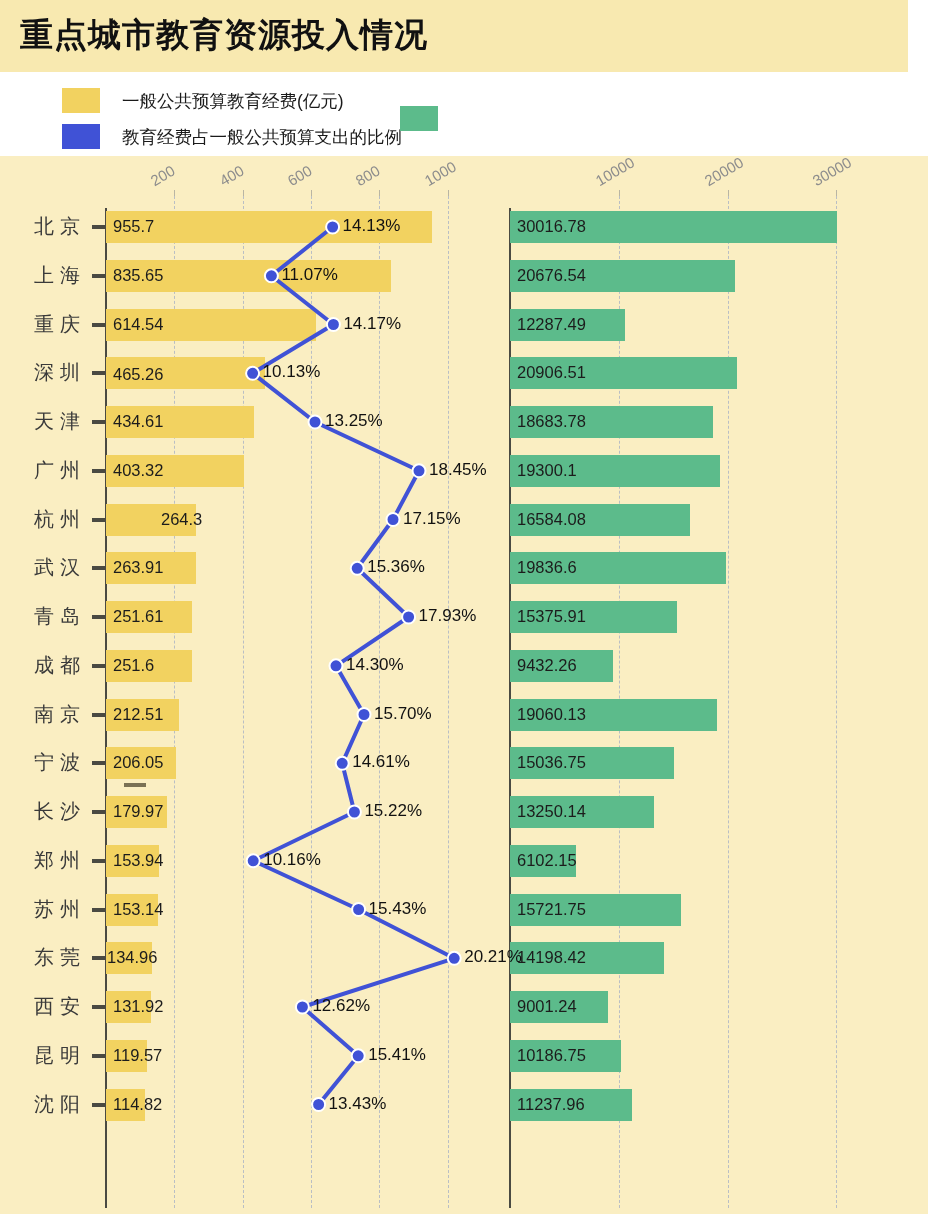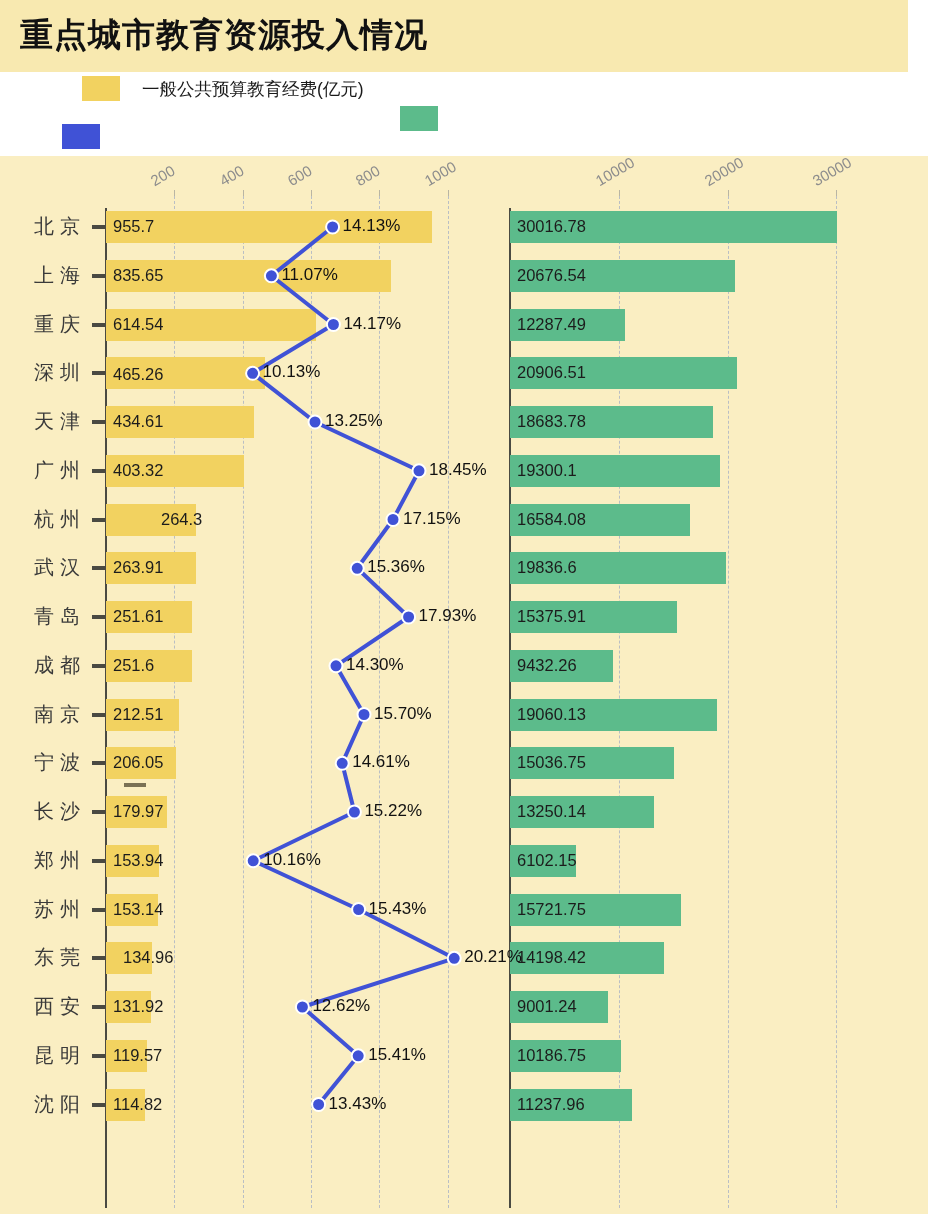--- a/index.html
+++ b/index.html
@@ -23,21 +23,21 @@
   
   #legend-band{
     position:absolute;left:0;top:72px;width:928px;height:84px;
     background:#ffffff;
   }
   .legend-item{position:absolute;display:flex;align-items:center;}
   .legend-swatch{width:38px;height:25px;flex:none;}
   .legend-label{
     margin-left:22px;font-size:17.5px;color:#1a1a1a;white-space:nowrap;
   }
-  #legend-yellow{left:62px;top:4px;margin-left:20px;}
+  #legend-yellow{left:62px;top:16px;}
   #legend-blue{left:62px;top:52px;}
   #legend-green{left:400px;top:34px;}
   
   #chart-panel{
     position:absolute;left:0;top:156px;width:928px;height:1058px;
     background:#faeec2;
   }
   
   .tick-label{
     position:absolute;top:0;
@@ -84,20 +84,21 @@
   <div id="chart-title">重点城市教育资源投入情况</div>
 </div>
 
 <div id="legend-band">
   <div class="legend-item" id="legend-yellow">
     <span class="legend-swatch" style="background:#f2d260"></span>
     <span class="legend-label">一般公共预算教育经费(亿元)</span>
   </div>
   <div class="legend-item" id="legend-blue">
     <span class="legend-swatch" style="background:#4052d6"></span>
+    <span class="legend-label">教育经费占一般公共预算支出的比例</span>
   </div>
   <div class="legend-item" id="legend-green">
     <span class="legend-swatch" style="background:#5cbb8b"></span>
   </div>
 </div>
 
 <div id="chart-panel">
   <div id="ticks-left">
       <div class="tick-label" style="left: 156.3px; top: 16px;">200</div>
       <div class="tick-mark" style="left: 174.3px;"></div>
@@ -201,21 +202,21 @@
       <div class="bar-value" style="left: 113px; top: 548.5px;">212.51</div>
       <div class="bar bar-y" style="left: 106px; top: 591.25px; width: 70.3661px; height: 32px;"></div>
       <div class="bar-value" style="left: 113px; top: 597.25px;">206.05</div>
       <div class="bar bar-y" style="left: 106px; top: 640px; width: 61.4598px; height: 32px;"></div>
       <div class="bar-value" style="left: 113px; top: 646px;">179.97</div>
       <div class="bar bar-y" style="left: 106px; top: 688.75px; width: 52.5705px; height: 32px;"></div>
       <div class="bar-value" style="left: 113px; top: 694.75px;">153.94</div>
       <div class="bar bar-y" style="left: 106px; top: 737.5px; width: 52.2973px; height: 32px;"></div>
       <div class="bar-value" style="left: 113px; top: 743.5px;">153.14</div>
       <div class="bar bar-y" style="left: 106px; top: 786.25px; width: 46.0888px; height: 32px;"></div>
-      <div class="bar-value" style="left: 123px; top: 792.25px;">134.96</div>
+      <div class="bar-value" style="left: 107px; top: 792.25px;">134.96</div>
       <div class="bar bar-y" style="left: 106px; top: 835px; width: 45.0507px; height: 32px;"></div>
       <div class="bar-value" style="left: 113px; top: 841px;">131.92</div>
       <div class="bar bar-y" style="left: 106px; top: 883.75px; width: 40.8332px; height: 32px;"></div>
       <div class="bar-value" style="left: 113px; top: 889.75px;">119.57</div>
       <div class="bar bar-y" style="left: 106px; top: 932.5px; width: 39.211px; height: 32px;"></div>
       <div class="bar-value" style="left: 113px; top: 938.5px;">114.82</div>
     </div>
   <div id="bars-right">
       <div class="bar bar-g" style="left: 510px; top: 55px; width: 326.583px; height: 32px;"></div>
       <div class="bar-value" style="left: 517px; top: 61px;">30016.78</div>

